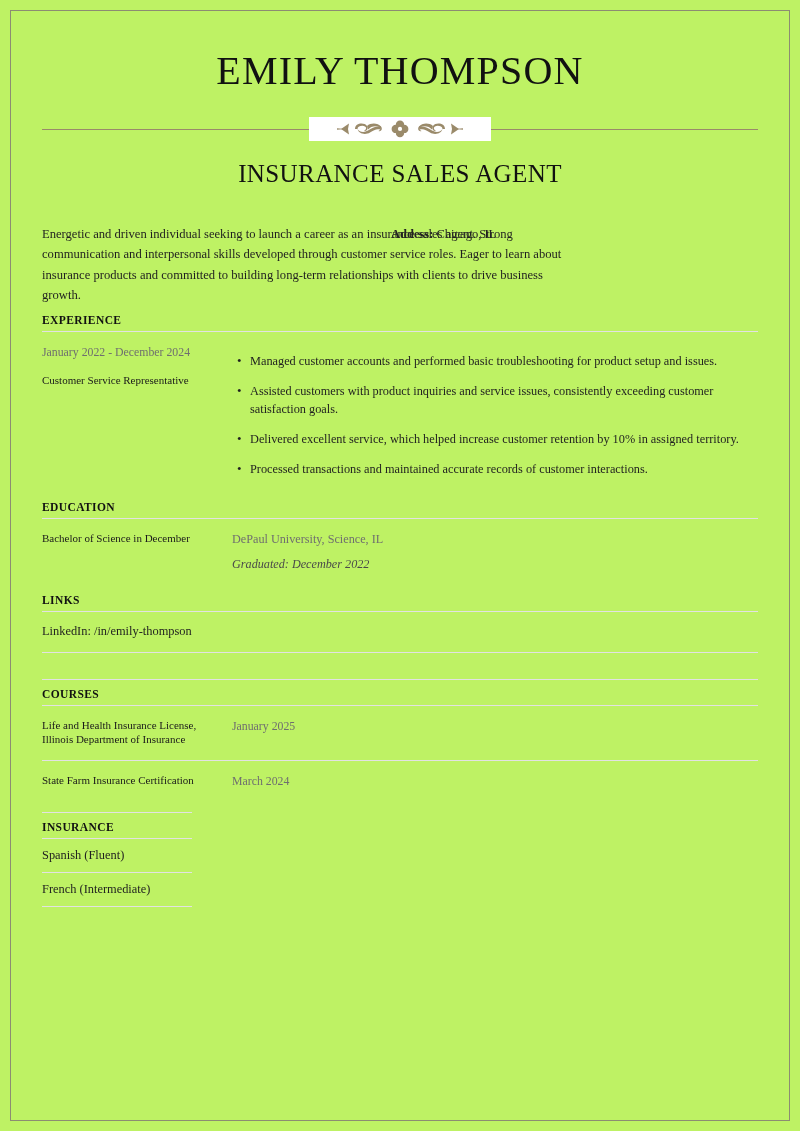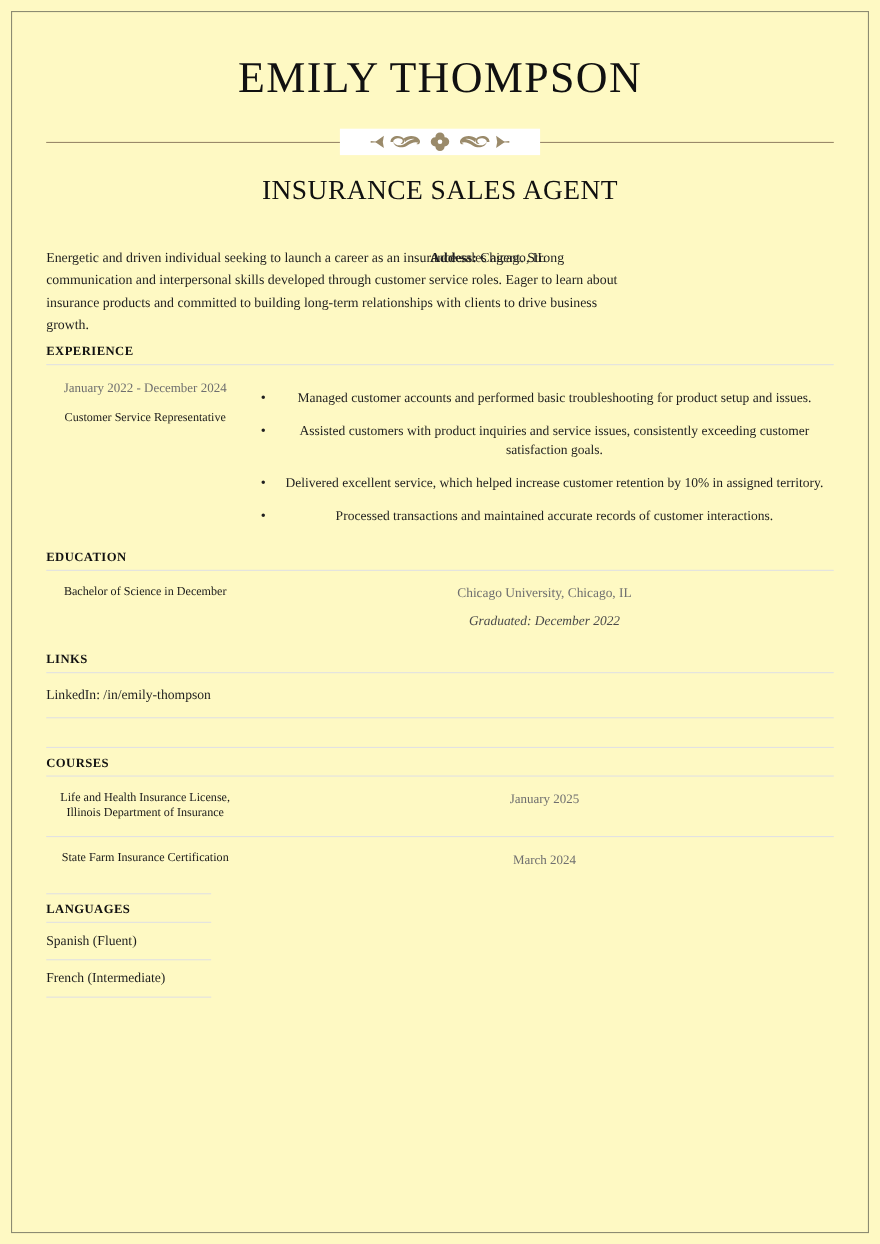--- a/index.html
+++ b/index.html
@@ -12,21 +12,21 @@
     height: 1131px;
     font-family: "Liberation Serif", "DejaVu Serif", serif;
     color: #1a1a1a;
     overflow: hidden;
   }
   .page {
     position: relative;
     width: 800px;
     height: 1131px;
     box-sizing: border-box;
-    background: #fef9c3;
+    background: #bef264;
   }
   .page-border {
     position: absolute;
     left: 10px;
     top: 10px;
     right: 10px;
     bottom: 10px;
     border: 1px solid #8c8c72;
     pointer-events: none;
   }
@@ -116,21 +116,20 @@
   }
   .rule {
     height: 1px;
     background: #e2e2e2;
     width: 100%;
   }
 
   .entry {
     display: flex;
     padding: 12px 0 14px 0;
-    text-align: center;
   }
   .entry-left {
     width: 190px;
     flex: 0 0 190px;
     padding-right: 10px;
     box-sizing: border-box;
   }
   .entry-right { flex: 1 1 auto; }
 
   .date {
@@ -261,21 +260,21 @@
     </div>
 
     <div class="section">
       <div class="section-title">EDUCATION</div>
       <div class="rule"></div>
       <div class="entry">
         <div class="entry-left">
           <div class="role role-tight">Bachelor of Science in December</div>
         </div>
         <div class="entry-right">
-          <div class="org">Chicago University, Chicago, IL</div>
+          <div class="org">DePaul University, Science, IL</div>
           <div class="org-sub">Graduated: December 2022</div>
         </div>
       </div>
     </div>
 
     <div class="section">
       <div class="section-title">LINKS</div>
       <div class="rule"></div>
       <div class="simple-row">LinkedIn: /in/emily-thompson</div>
       <div class="rule"></div>
@@ -300,21 +299,21 @@
           <div class="role role-tight">State Farm Insurance Certification</div>
         </div>
         <div class="entry-right">
           <div class="date">March 2024</div>
         </div>
       </div>
     </div>
 
     <div class="section section-narrow">
       <div class="rule"></div>
-      <div class="section-title" style="padding-top:8px;">LANGUAGES</div>
+      <div class="section-title" style="padding-top:8px;">INSURANCE</div>
       <div class="rule"></div>
       <div class="lang-row">Spanish (Fluent)</div>
       <div class="rule"></div>
       <div class="lang-row">French (Intermediate)</div>
       <div class="rule"></div>
     </div>
 
   </div>
 </div>
 

